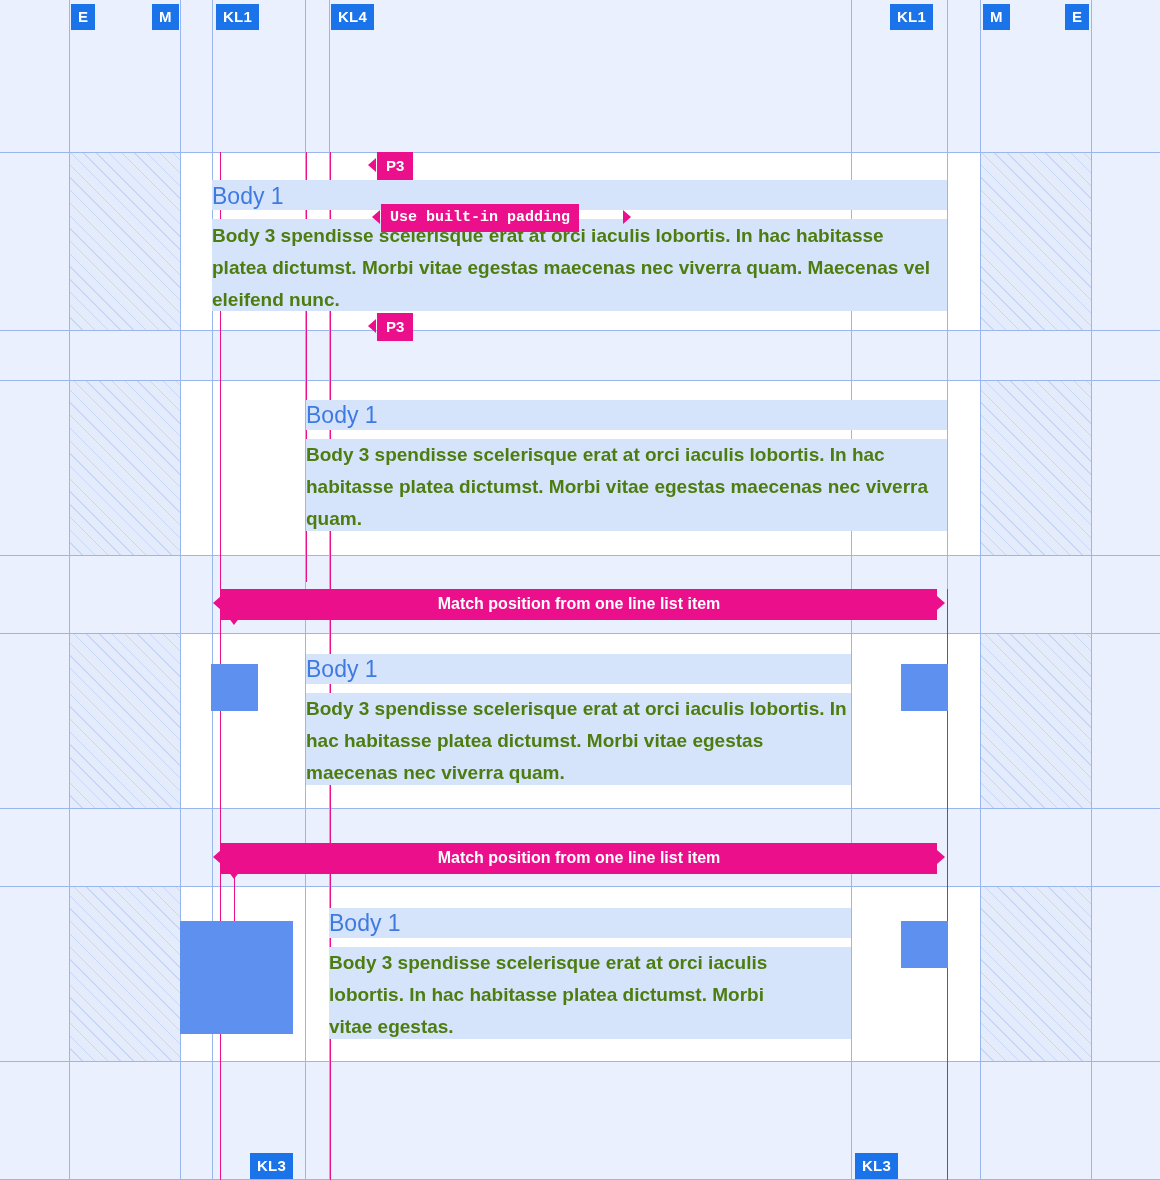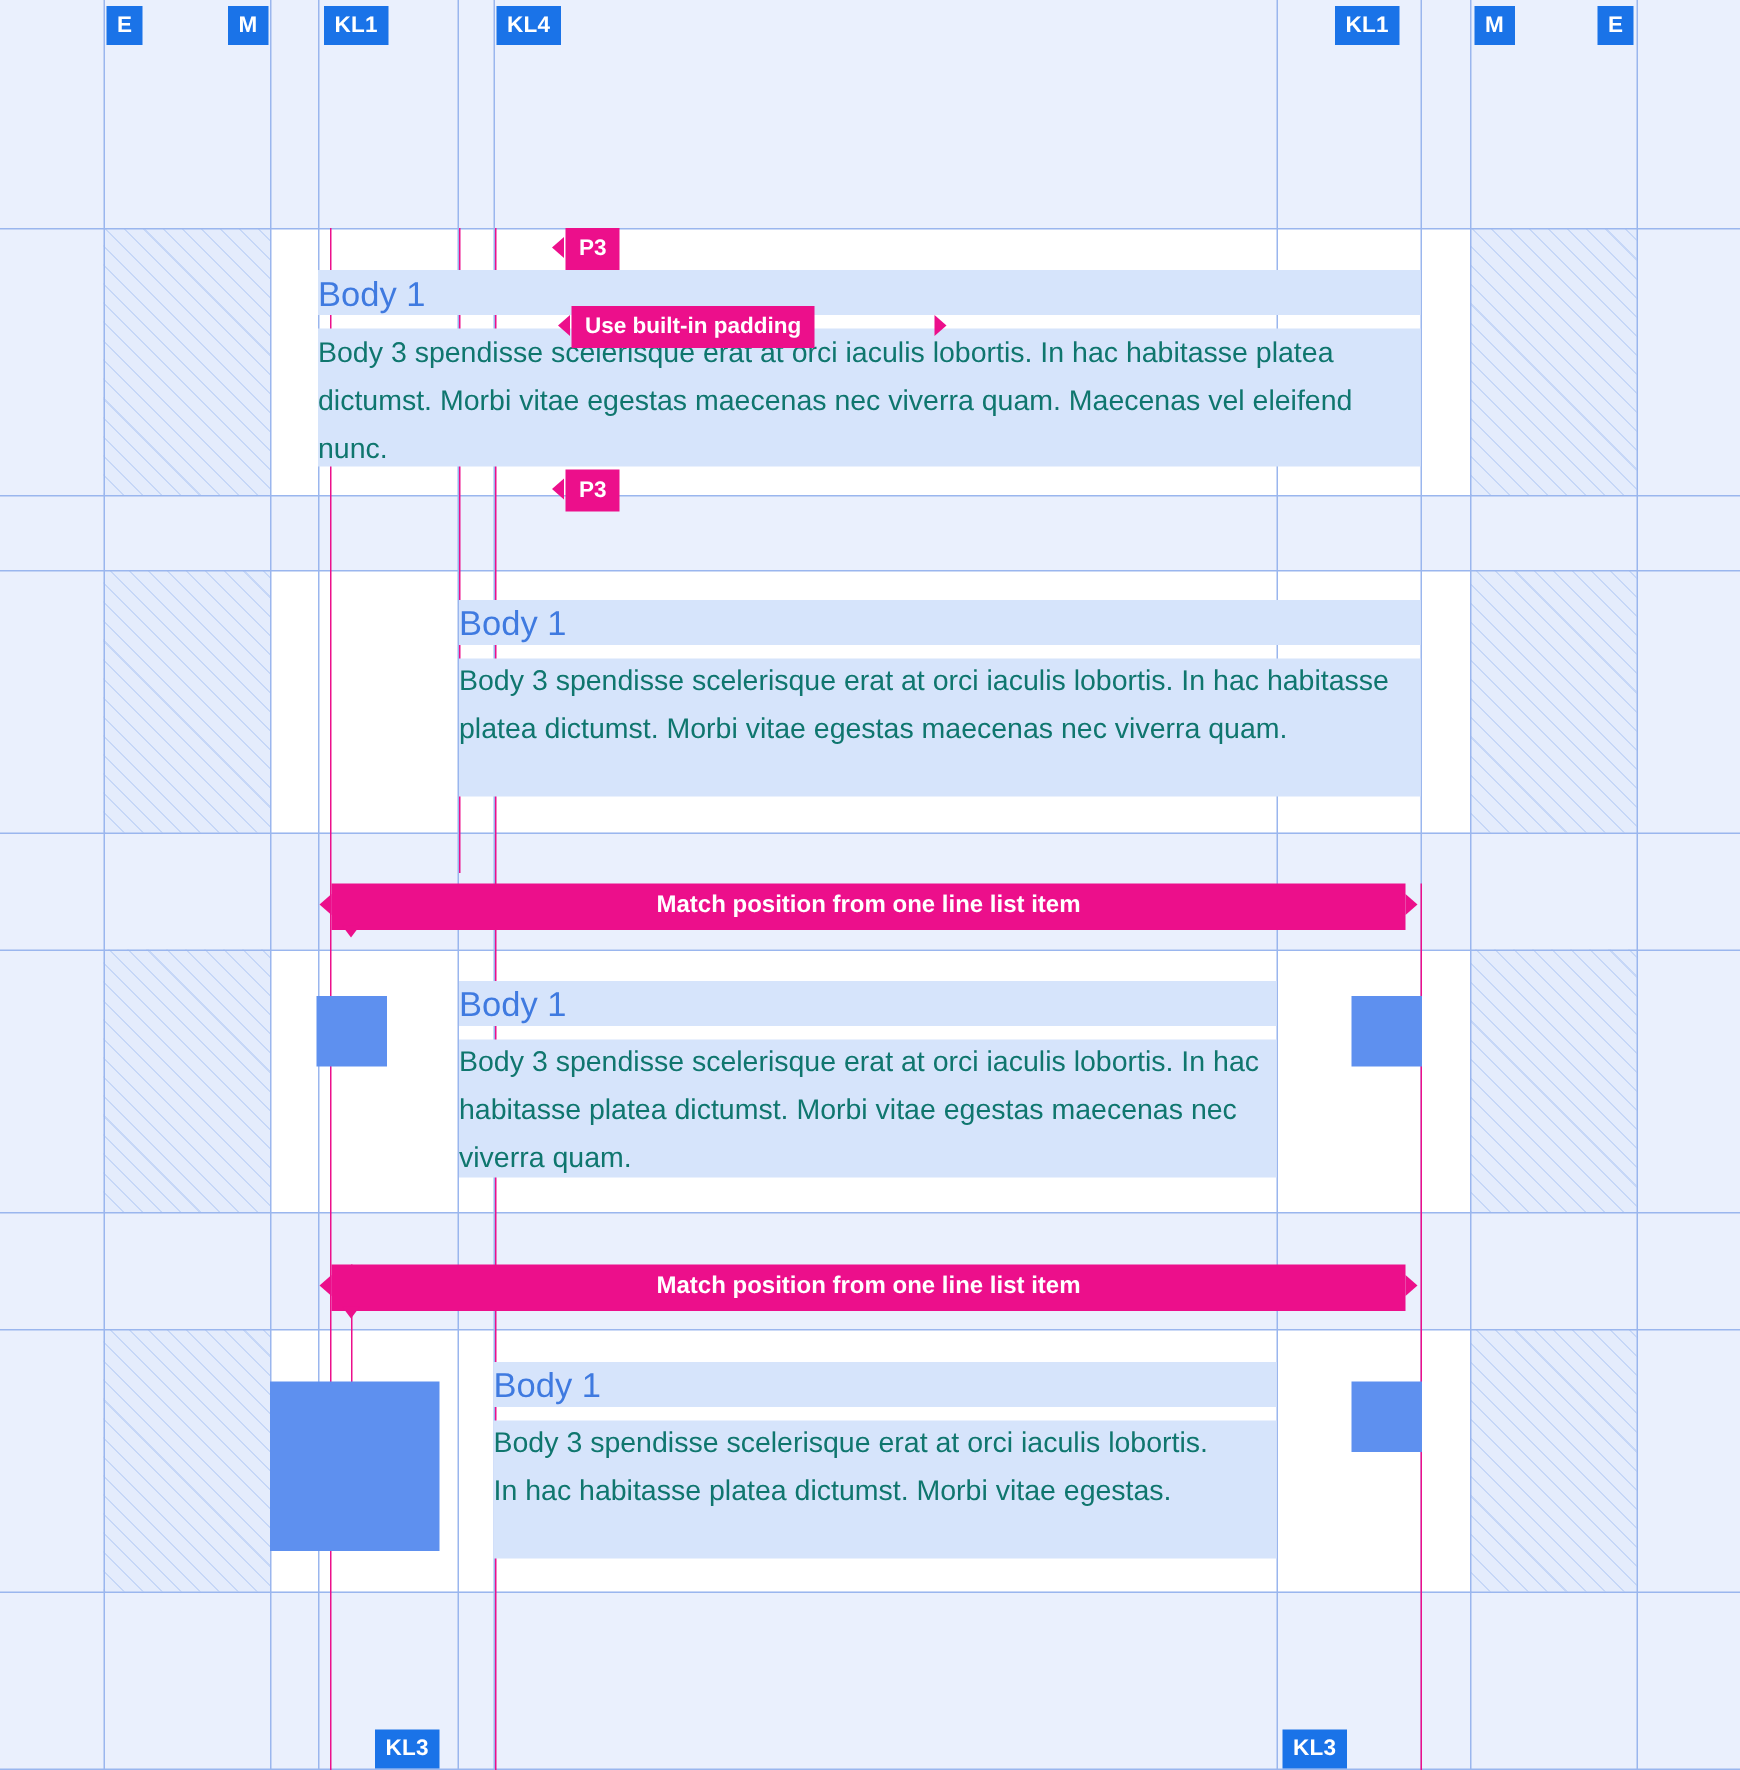--- a/index.html
+++ b/index.html
@@ -76,21 +76,21 @@
     position:absolute;
     width:0;height:0;
     border-left:6px solid transparent;
     border-right:6px solid transparent;
     border-top:8px solid #ec0f8b;
   }
 
   
   .txt{position:absolute;color:#4a7fe0;}
   .title{font-size:23px;line-height:30px;color:#3f7ae0;}
-  .body{font-size:19px;line-height:32px;color:#0f766e;}
+  .body{font-size:19px;line-height:32px;color:#4d7c0f;font-weight:bold;}
 
   
   .sq{position:absolute;background:#5e90ef;}
 
   
   .rowhl{position:absolute;background:#d6e4fb;}
 </style>
 </head>
 <body>
 
@@ -168,21 +168,21 @@
   <div class="sq" style="left:901px;top:921px;width:47px;height:47px;"></div>
   <div class="rowhl" style="left:329px;top:908px;width:522px;height:30px;"></div>
   <div class="rowhl" style="left:329px;top:947px;width:522px;height:92px;"></div>
   <div class="txt title" style="left:329px;top:908px;width:520px;">Body 1</div>
   <div class="txt body" style="left:329px;top:947px;width:480px;">Body 3 spendisse scelerisque erat at orci iaculis lobortis. In hac habitasse platea dictumst. Morbi vitae egestas.</div>
 
   <div class="arrow-l" style="left:368px;top:158px;"></div>
   <div class="pchip" style="left:377px;top:152px;">P3</div>
 
   <div class="arrow-l" style="left:372px;top:210px;"></div>
-  <div class="pchip" style="left:381px;top:204px;">Use built-in padding</div>
+  <div class="pchip" style="left:381px;top:204px;font-family:Liberation Mono, monospace;">Use built-in padding</div>
   <div class="arrow-r" style="left:623px;top:210px;"></div>
 
   <div class="arrow-l" style="left:368px;top:319px;"></div>
   <div class="pchip" style="left:377px;top:313px;">P3</div>
 
   <div class="arrow-l" style="left:213px;top:596px;"></div>
   <div class="pchip wide" style="left:221px;top:589px;width:716px;">Match position from one line list item</div>
   <div class="arrow-r" style="left:937px;top:596px;"></div>
   <div class="tick-down" style="left:228px;top:617px;"></div>
 

